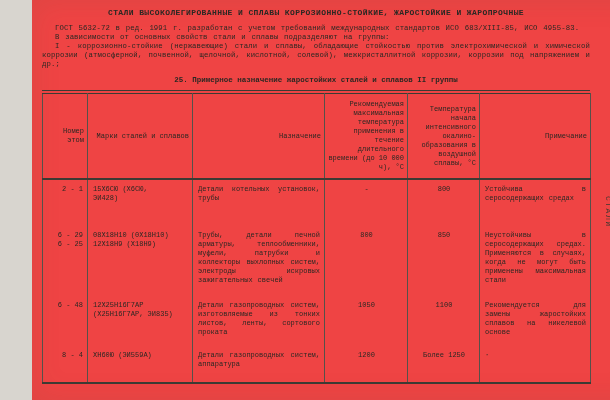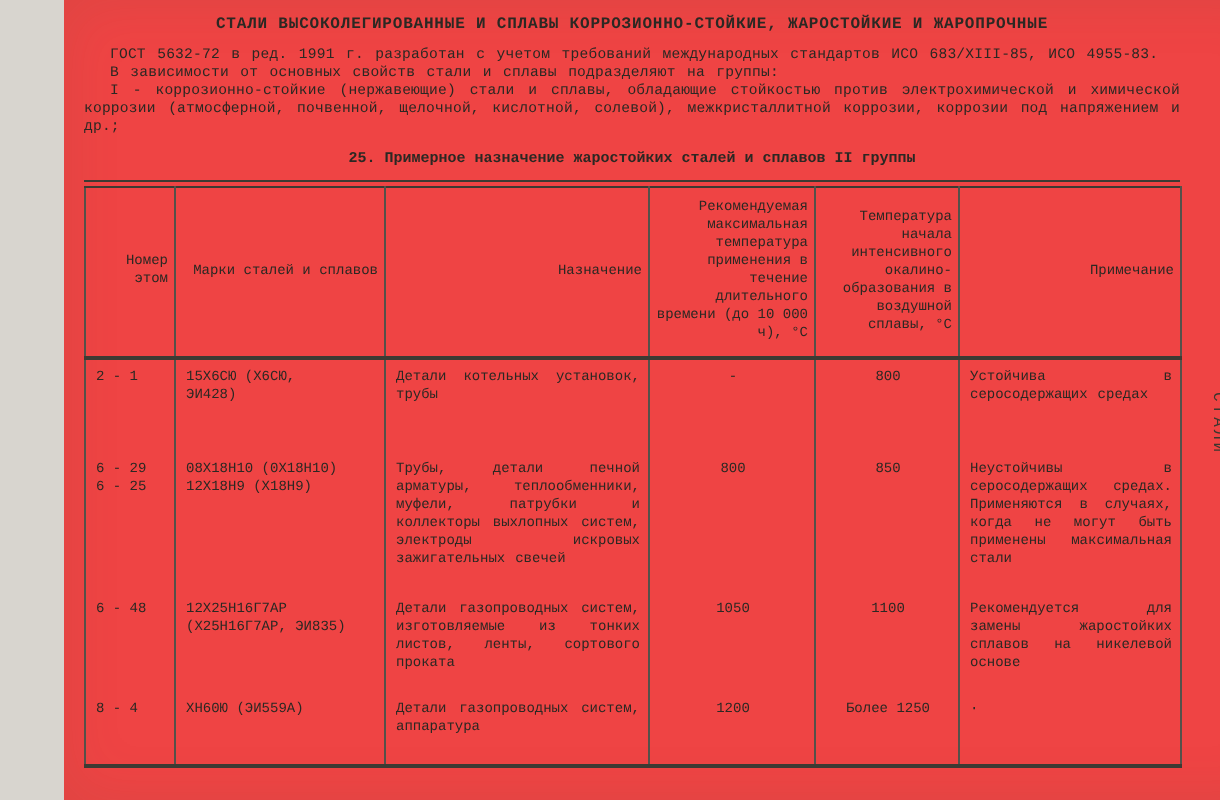--- a/index.html
+++ b/index.html
@@ -39,21 +39,21 @@
   }
   table.steel th{
     border-bottom:2px solid #3d3a33;
     font-weight:normal;text-align:right;vertical-align:middle;
     padding:3px 3px;line-height:9px;height:78px;
   }
   table.steel td{
     vertical-align:top;padding:5px 4px 7px 5px;line-height:9px;
   }
   table.steel th + th, table.steel td + td{border-left:1px solid #55514a;}
-  td.c0{text-align:left;white-space:pre-line;padding-top:6px;}
+  td.c0{text-align:right;white-space:pre-line;padding-top:6px;}
   td.c1{text-align:left;white-space:pre-line;}
   td.c2{text-align:justify;word-spacing:0.8px;}
   td.c3, td.c4{text-align:center;padding-top:6px;}
   td.c5{text-align:justify;word-spacing:0.8px;}
   tbody tr:nth-child(1) td{height:34px;}
   tbody tr:nth-child(2) td{height:58px;}
   tbody tr:nth-child(3) td{height:38px;}
   tbody tr:nth-child(4) td{height:24px;}
   .margin-line{
     position:absolute;left:586px;top:24px;height:368px;width:1px;

